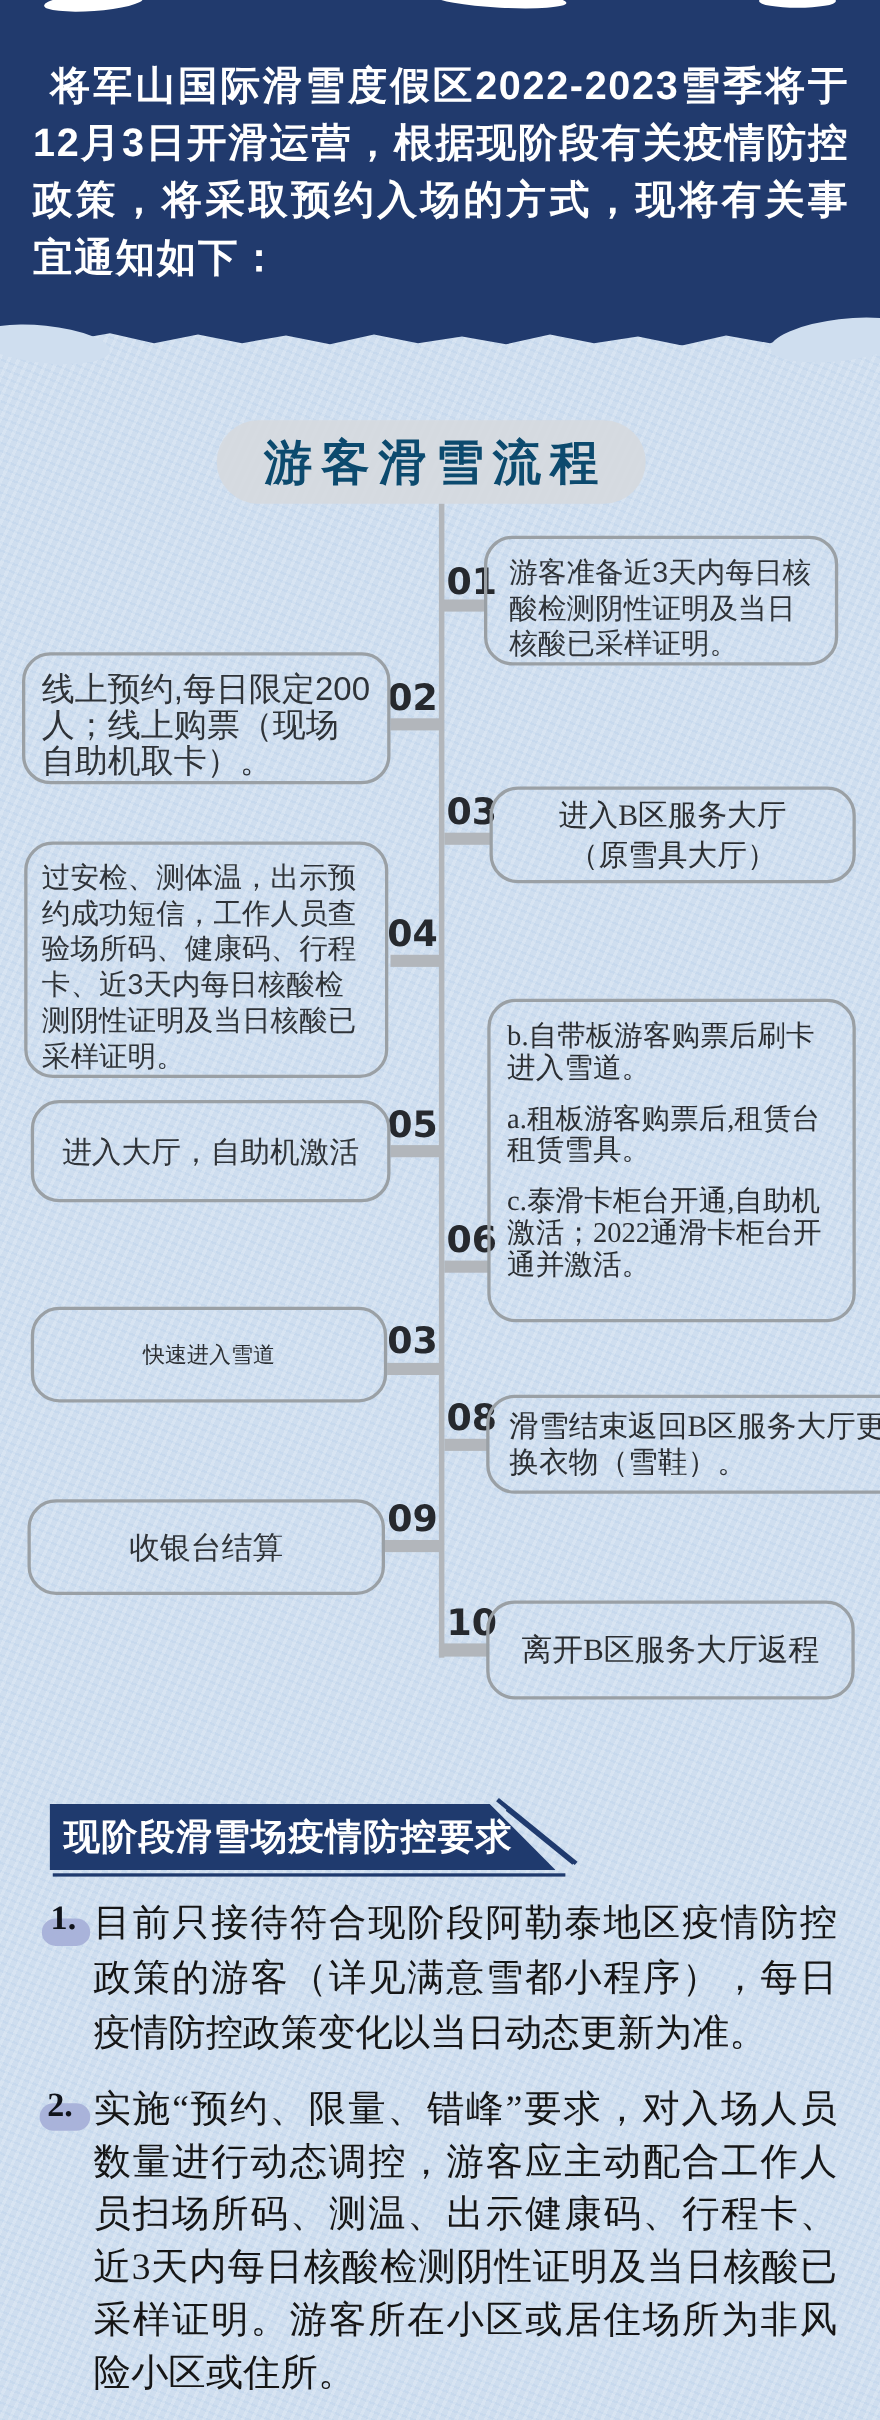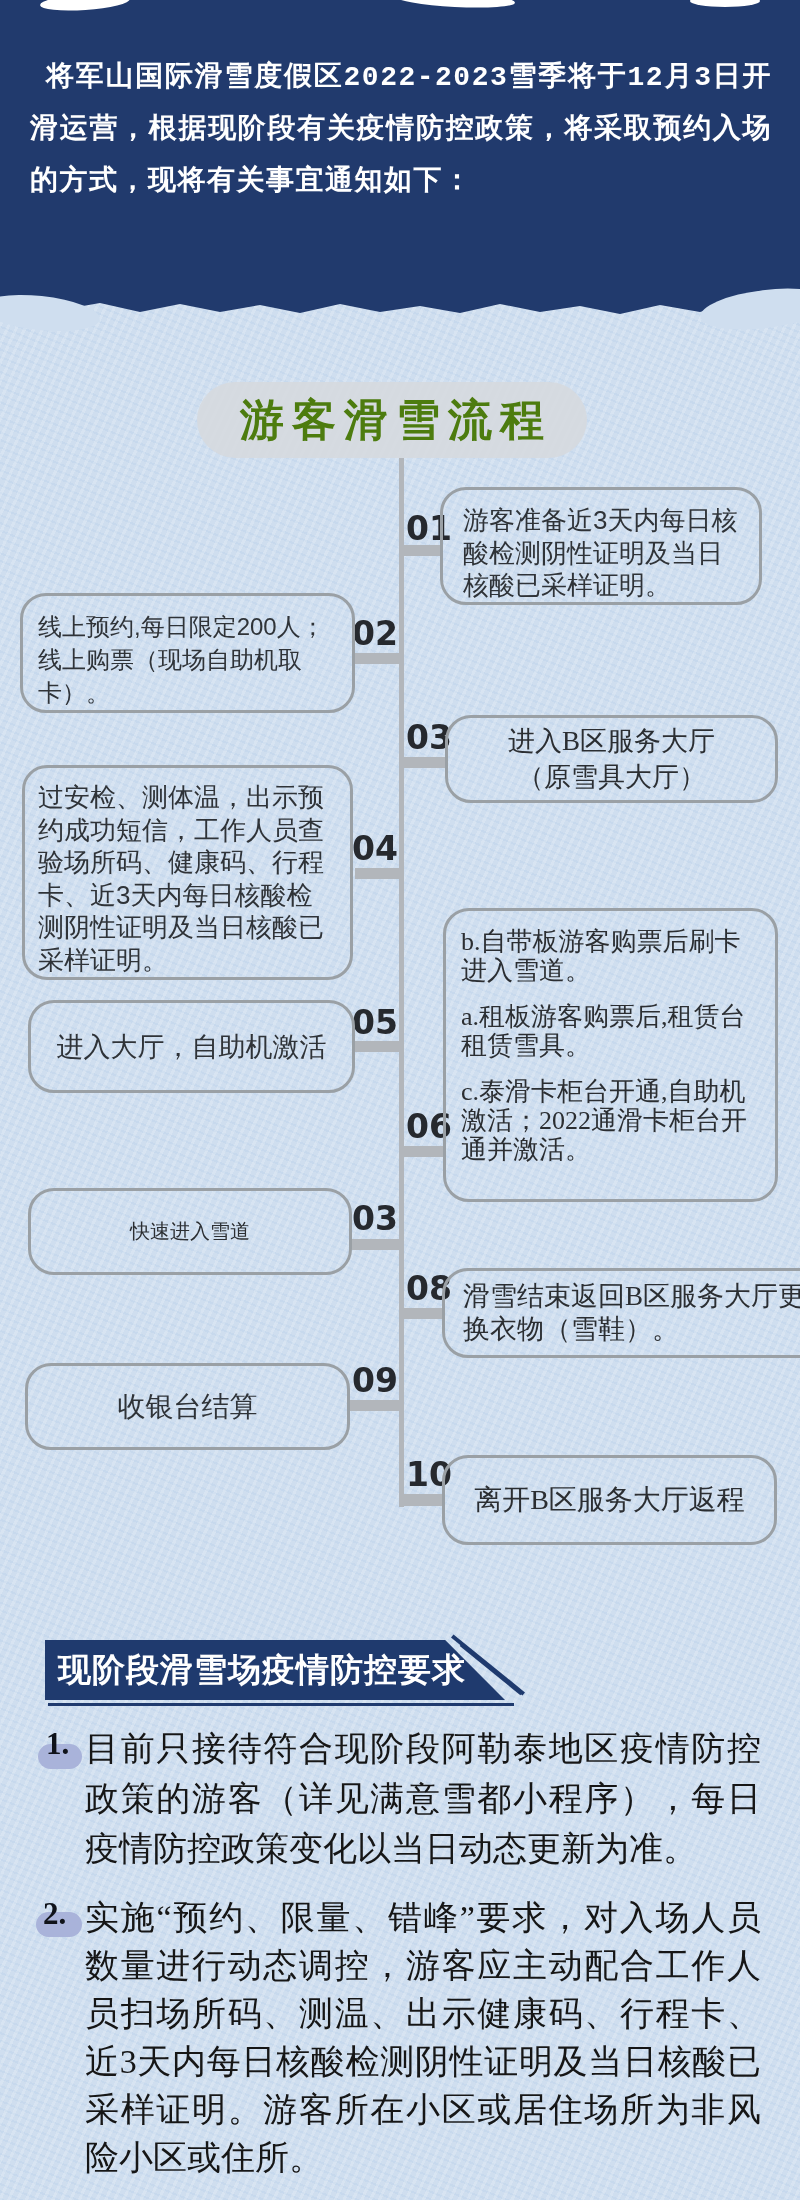--- a/index.html
+++ b/index.html
@@ -14,37 +14,37 @@
   
   .header{
     position:absolute;left:0;top:0;width:800px;height:318px;background:#213a6d;
     clip-path:polygon(0 0,800px 0,800px 300px,770px 310px,735px 302px,700px 312px,660px 305px,
       620px 314px,580px 306px,540px 312px,500px 304px,460px 313px,420px 306px,380px 312px,
       340px 304px,300px 313px,260px 305px,220px 312px,180px 304px,140px 312px,100px 303px,
       60px 310px,25px 302px,0 312px);
   }
   .header-text{
     position:absolute;left:30px;top:52px;width:742px;
-    font-family:Liberation Mono, monospace;font-weight:bold;
-    font-size:28px;line-height:52px;color:#ffffff;letter-spacing:1.5px;
+    font-family:Liberation Sans, sans-serif;font-weight:bold;
+    font-size:36px;line-height:52px;color:#ffffff;letter-spacing:1.5px;
     text-indent:16px;text-align:justify;
   }
   .speck{position:absolute;background:#ffffff;border-radius:50%;}
   .sp1{left:40px;top:-6px;width:90px;height:16px;transform:rotate(-4deg);}
   .sp2{left:395px;top:-8px;width:120px;height:15px;transform:rotate(3deg);}
   .sp3{left:690px;top:-5px;width:70px;height:12px;}
   .blobL{position:absolute;left:-20px;top:296px;width:120px;height:34px;background:#cfdeef;border-radius:50%;transform:rotate(6deg);}
   .blobR{position:absolute;left:700px;top:290px;width:130px;height:38px;background:#cfdeef;border-radius:50%;transform:rotate(-7deg);}
   
   .flow-title{
     position:absolute;left:197px;top:382px;width:390px;height:76px;
     background:rgba(214,218,223,.94);border-radius:38px;
     display:flex;align-items:center;justify-content:center;
     font-family:"Liberation Serif","DejaVu Serif",serif;font-weight:bold;
-    font-size:44px;color:#4d7c0f;letter-spacing:8px;text-indent:8px;
+    font-size:44px;color:#0c4a6e;letter-spacing:8px;text-indent:8px;
   }
   
   .spine{position:absolute;left:399px;top:458px;width:5px;height:1049px;background:#b2b6bb;}
   .conn{position:absolute;height:11px;background:#b2b6bb;}
   .c01{left:402px;top:545px;width:40px;}
   .c02{left:355px;top:653px;width:47px;}
   .c03{left:404px;top:757px;width:42px;}
   .c04{left:355px;top:868px;width:47px;}
   .c05{left:355px;top:1041px;width:47px;}
   .c06{left:404px;top:1146px;width:40px;}
@@ -61,23 +61,23 @@
   .n01{top:512px;} .n02{top:617px;} .n03{top:721px;} .n04{top:832px;} .n05{top:1006px;}
   .n06{top:1110px;} .n07{top:1202px;} .n08{top:1272px;} .n09{top:1364px;} .n10{top:1458px;}
   
   .fbox{
     position:absolute;border:3px solid #9aa0a5;border-radius:26px;box-sizing:border-box;
     color:#2f3338;background:transparent;
   }
   .sans{font-family:"Liberation Sans","DejaVu Sans",sans-serif;}
   .serif{font-family:"Liberation Serif","DejaVu Serif",serif;}
   .b01{left:440px;top:487px;width:322px;height:118px;font-size:26px;line-height:32.5px;padding:14px 20px;}
-  .b02{left:20px; top:593px;width:335px;height:120px;font-size:24px;line-height:33px;padding:14px 15px;}
+  .b02{left:20px; top:593px;width:335px;height:120px;font-size:30px;line-height:33px;padding:14px 15px;}
   .b03{left:445px;top:715px;width:333px;height:88px; font-size:27px;line-height:36px;display:flex;flex-direction:column;align-items:center;justify-content:center;color:#2b2e32;}
-  .b04{left:22px; top:765px;width:331px;height:215px;font-size:26px;line-height:32.5px;padding:13px 13px;border-radius:25px;}
+  .b04{left:22px; top:765px;width:331px;height:215px;font-size:26px;line-height:32.5px;padding:13px 13px;}
   .b06{left:443px;top:908px;width:335px;height:294px;font-size:26px;line-height:29px;padding:16px 15px;color:#2b2e32;}
   .b06 p{margin:0 0 17px 0;}
   .b06 p:last-child{margin:0;}
   .b05{left:28px; top:1000px;width:327px;height:93px;font-size:27px;display:flex;align-items:center;justify-content:center;}
   .b07{left:28px; top:1188px;width:324px;height:87px;font-size:20px;display:flex;align-items:center;justify-content:center;color:#2b2e32;}
   .b08{left:442px;top:1268px;width:399px;height:90px;font-size:27px;line-height:33px;padding:10px 18px;color:#2b2e32;display:flex;align-items:center;}
   .b09{left:25px; top:1363px;width:325px;height:87px;font-size:28px;display:flex;align-items:center;justify-content:center;}
   .b10{left:442px;top:1455px;width:335px;height:90px;font-size:28px;display:flex;align-items:center;justify-content:center;color:#2b2e32;}
   
   .ribbon{

